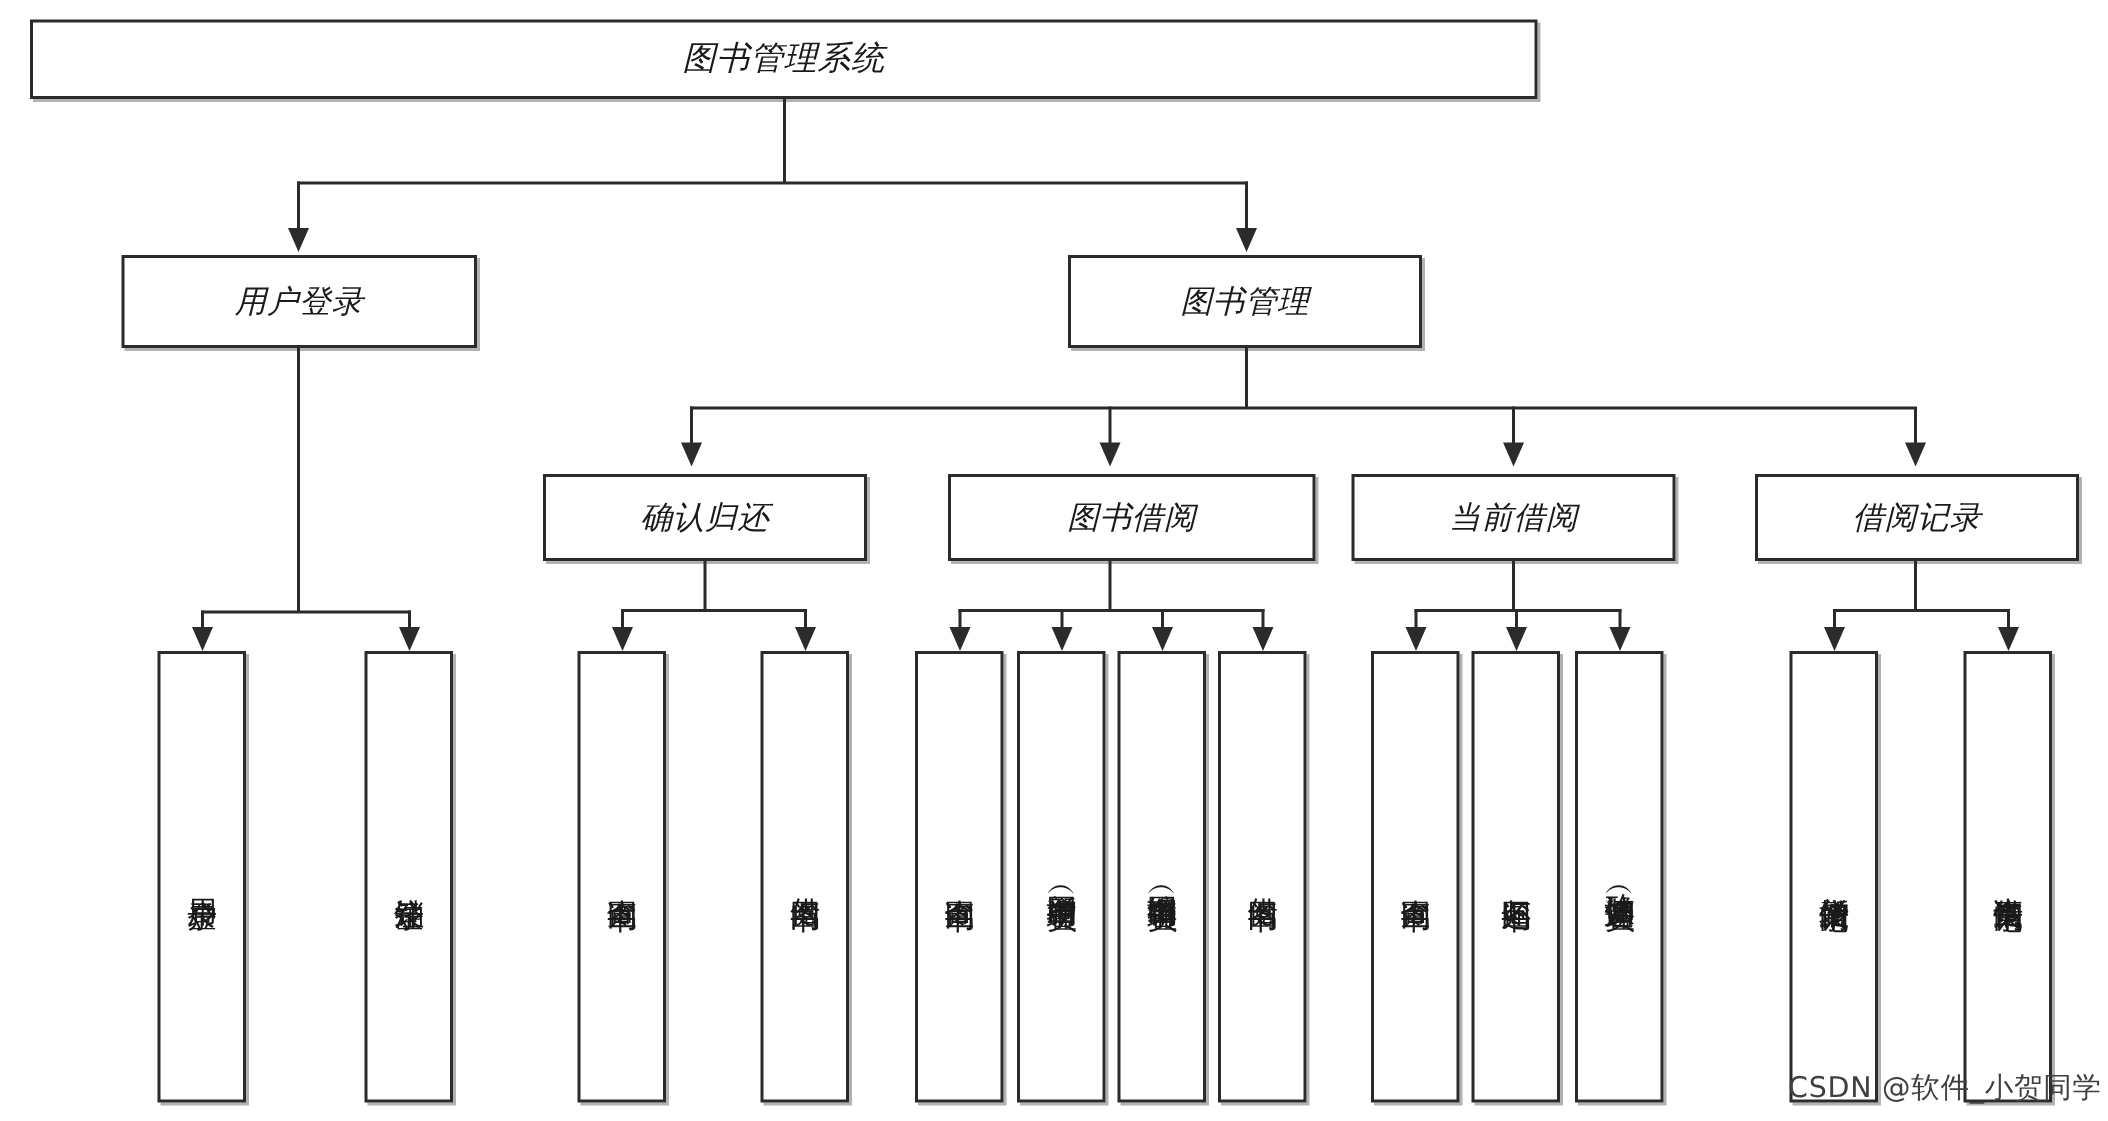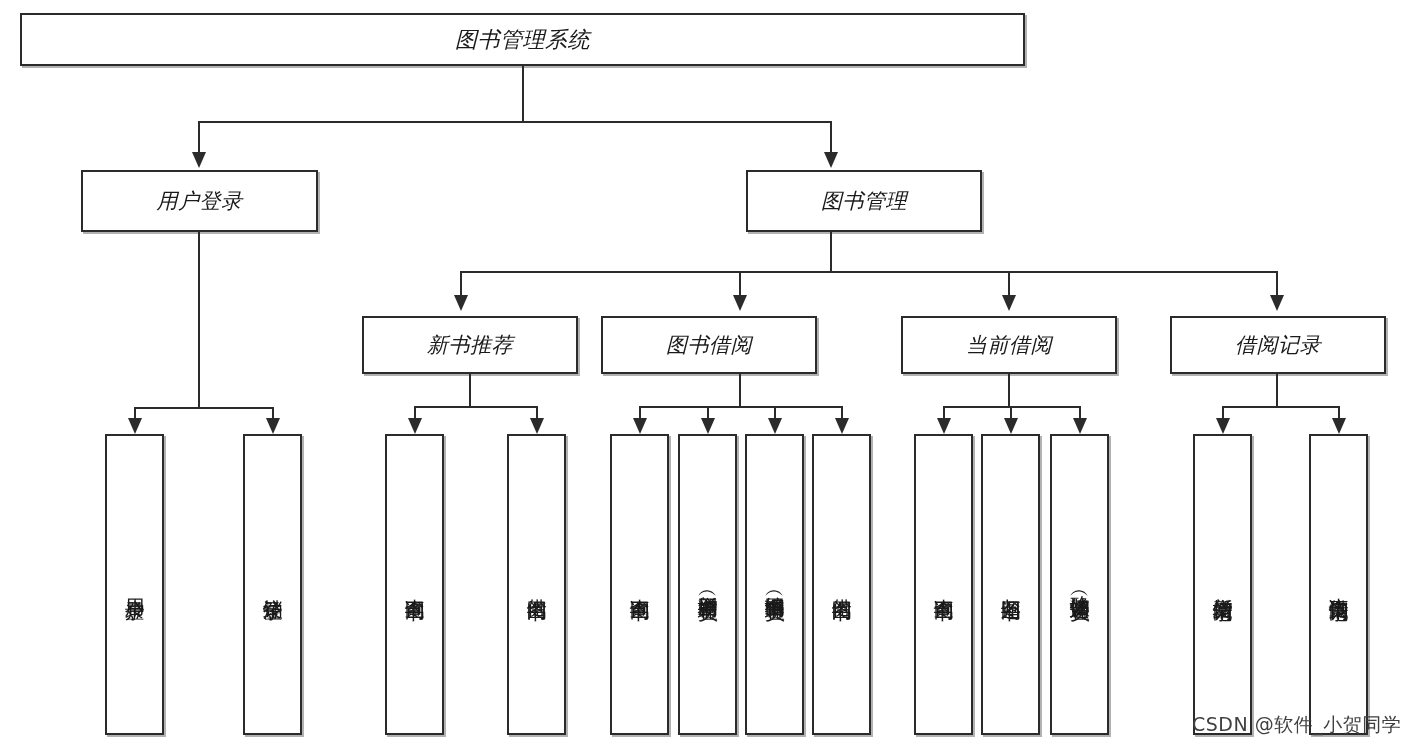--- a/index.html
+++ b/index.html
@@ -98,21 +98,21 @@
 
   <div class="ln v" style="left:198px; top:121px; width:2px; height:33px;"></div>
   <div class="arrow" style="left:192px; top:152px;"></div>
   <div class="ln v" style="left:830px; top:121px; width:2px; height:33px;"></div>
   <div class="arrow" style="left:824px; top:152px;"></div>
 
   <div class="node horiz" style="left:81px; top:170px; width:237px; height:62px;">
     <span class="label">用户登录</span>
   </div>
 
-  <div class="node horiz" style="left:712px; top:170px; width:236px; height:62px;margin-left:34px;">
+  <div class="node horiz" style="left:712px; top:170px; width:236px; height:62px;">
     <span class="label">图书管理</span>
   </div>
 
   <div class="ln v" style="left:198px; top:232px; width:2px; height:176px;"></div>
   <div class="ln h" style="left:134px; top:407px; width:140px; height:2px;"></div>
   <div class="ln v" style="left:134px; top:407px; width:2px; height:13px;"></div>
   <div class="arrow" style="left:128px; top:418px;"></div>
   <div class="ln v" style="left:272px; top:407px; width:2px; height:13px;"></div>
   <div class="arrow" style="left:266px; top:418px;"></div>
 
@@ -121,23 +121,23 @@
   <div class="ln v" style="left:460px; top:271px; width:2px; height:26px;"></div>
   <div class="arrow" style="left:454px; top:295px;"></div>
   <div class="ln v" style="left:739px; top:271px; width:2px; height:26px;"></div>
   <div class="arrow" style="left:733px; top:295px;"></div>
   <div class="ln v" style="left:1008px; top:271px; width:2px; height:26px;"></div>
   <div class="arrow" style="left:1002px; top:295px;"></div>
   <div class="ln v" style="left:1276px; top:271px; width:2px; height:26px;"></div>
   <div class="arrow" style="left:1270px; top:295px;"></div>
 
   <div class="node horiz" style="left:362px; top:316px; width:216px; height:58px;">
-    <span class="label">新书推荐</span>
-  </div>
-  <div class="node horiz" style="left:601px; top:316px; width:216px; height:58px;">
+    <span class="label">确认归还</span>
+  </div>
+  <div class="node horiz" style="left:632px; top:316px; width:245px; height:58px;">
     <span class="label">图书借阅</span>
   </div>
   <div class="node horiz" style="left:901px; top:316px; width:216px; height:58px;">
     <span class="label">当前借阅</span>
   </div>
   <div class="node horiz" style="left:1170px; top:316px; width:216px; height:58px;">
     <span class="label">借阅记录</span>
   </div>
 
   <div class="ln v" style="left:469px; top:374px; width:2px; height:33px;"></div>

